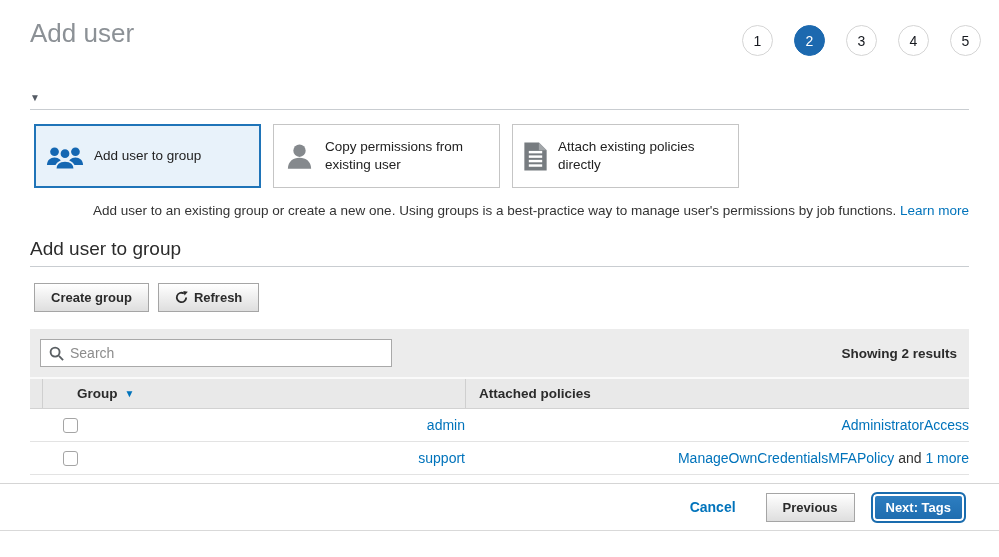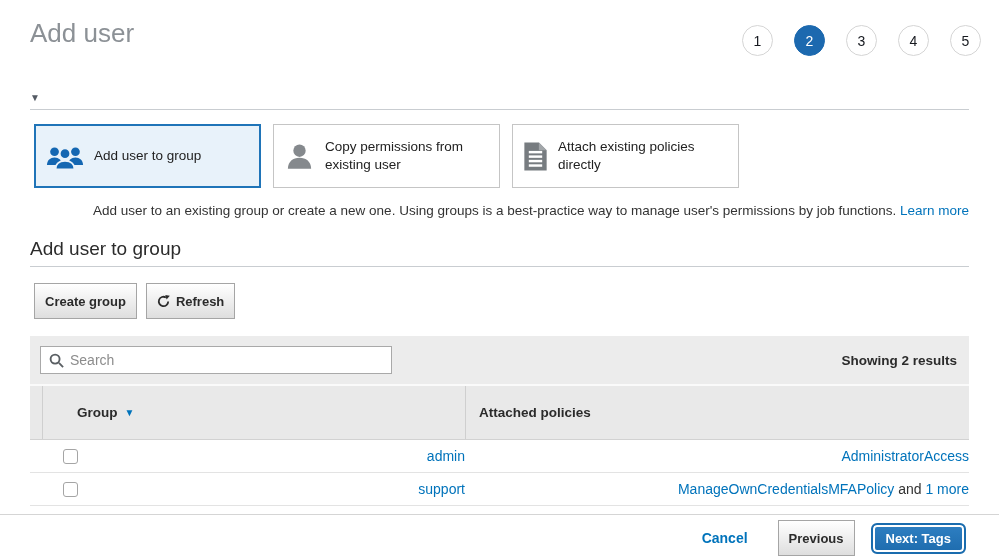--- a/index.html
+++ b/index.html
@@ -31,39 +31,39 @@
   .card-icon { margin-right:10px; flex-shrink:0; display:flex; align-items:center; }
   .card-label { font-size:13.5px; color:#222; line-height:1.35; }
   
   .desc { margin:15px 30px 0; font-size:13.5px; color:#333;text-align:right; }
   .link { color:#0073bb; text-decoration:none; cursor:pointer; }
   h2.sub-title { margin:20px 30px 0; font-size:19px; font-weight:400; color:#2b2b2b; }
   
   .actions { margin:16px 30px 0 34px; display:flex; gap:9px; }
   .btn {
     background:linear-gradient(#ffffff,#dedede); border:1px solid #a5a5a5; border-radius:0;
-    font-weight:700; font-size:13px; color:#2b2b2b; padding:6px 10px; cursor:pointer;
-    font-family:"Liberation Sans", sans-serif; display:flex; align-items:center; gap:6px; height:36px;
+    font-weight:700; font-size:13px; color:#2b2b2b; padding:6px 16px; cursor:pointer;
+    font-family:"Liberation Sans", sans-serif; display:flex; align-items:center; gap:6px; height:29px;
   }
   
   .table { margin:17px 30px 0; }
   .toolbar {
     background:#ececec; padding:11px 12px 11px 10px; display:flex; align-items:center;
     justify-content:space-between; border-bottom:2px solid #fafafa; height:50px;
   }
   .search { position:relative; width:352px; }
   .search svg { position:absolute; left:9px; top:7px; }
   .search input {
     width:100%; height:28px; border:1px solid #a9a9a9; border-radius:0; background:#fff;
     padding:0 8px 0 29px; font-size:14px; color:#333; font-family:"Liberation Sans", sans-serif; outline:none;
   }
   .search input::placeholder { color:#8c8c8c; }
   .results { font-weight:700; font-size:13.5px; color:#2b2b2b; }
   .thead {
-    background:#e9e9e9; display:flex; align-items:stretch; height:54px;
+    background:#e9e9e9; display:flex; align-items:stretch; height:30px;
     border-bottom:1px solid #d2d2d2; font-weight:700; font-size:13.5px; color:#2b2b2b;
   }
   .th { display:flex; align-items:center; }
   .th-spacer { width:13px; border-right:1px solid #cfcfcf; }
   .th-group { width:422px; padding-left:34px; gap:7px; cursor:pointer; }
   .sort { color:#0073bb; font-size:10px; }
   .th-policies { flex:1; border-left:1px solid #cfcfcf; padding-left:13px; }
   .trow { display:flex; align-items:center; height:33px; border-bottom:1px solid #e3e3e3; background:#fff; font-size:14px;text-align:right; }
   .cb-cell { width:48px; padding-left:14px; }
   .checkbox { display:inline-block; width:15px; height:15px; border:1px solid #a5a5a5; border-radius:3px; background:#fff; cursor:pointer; vertical-align:middle; }

